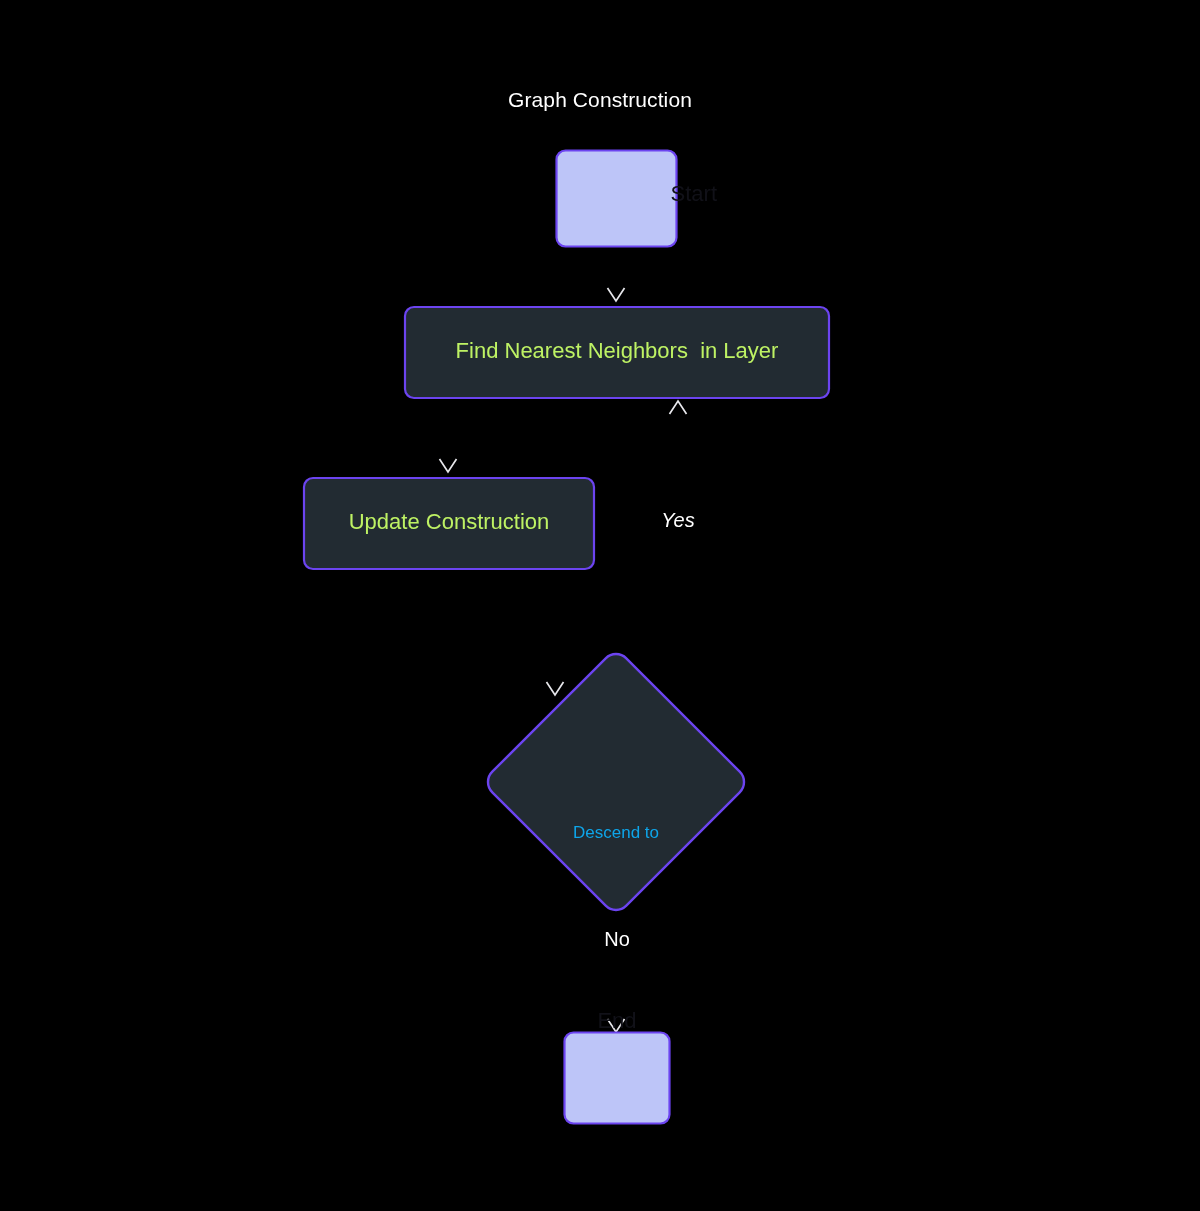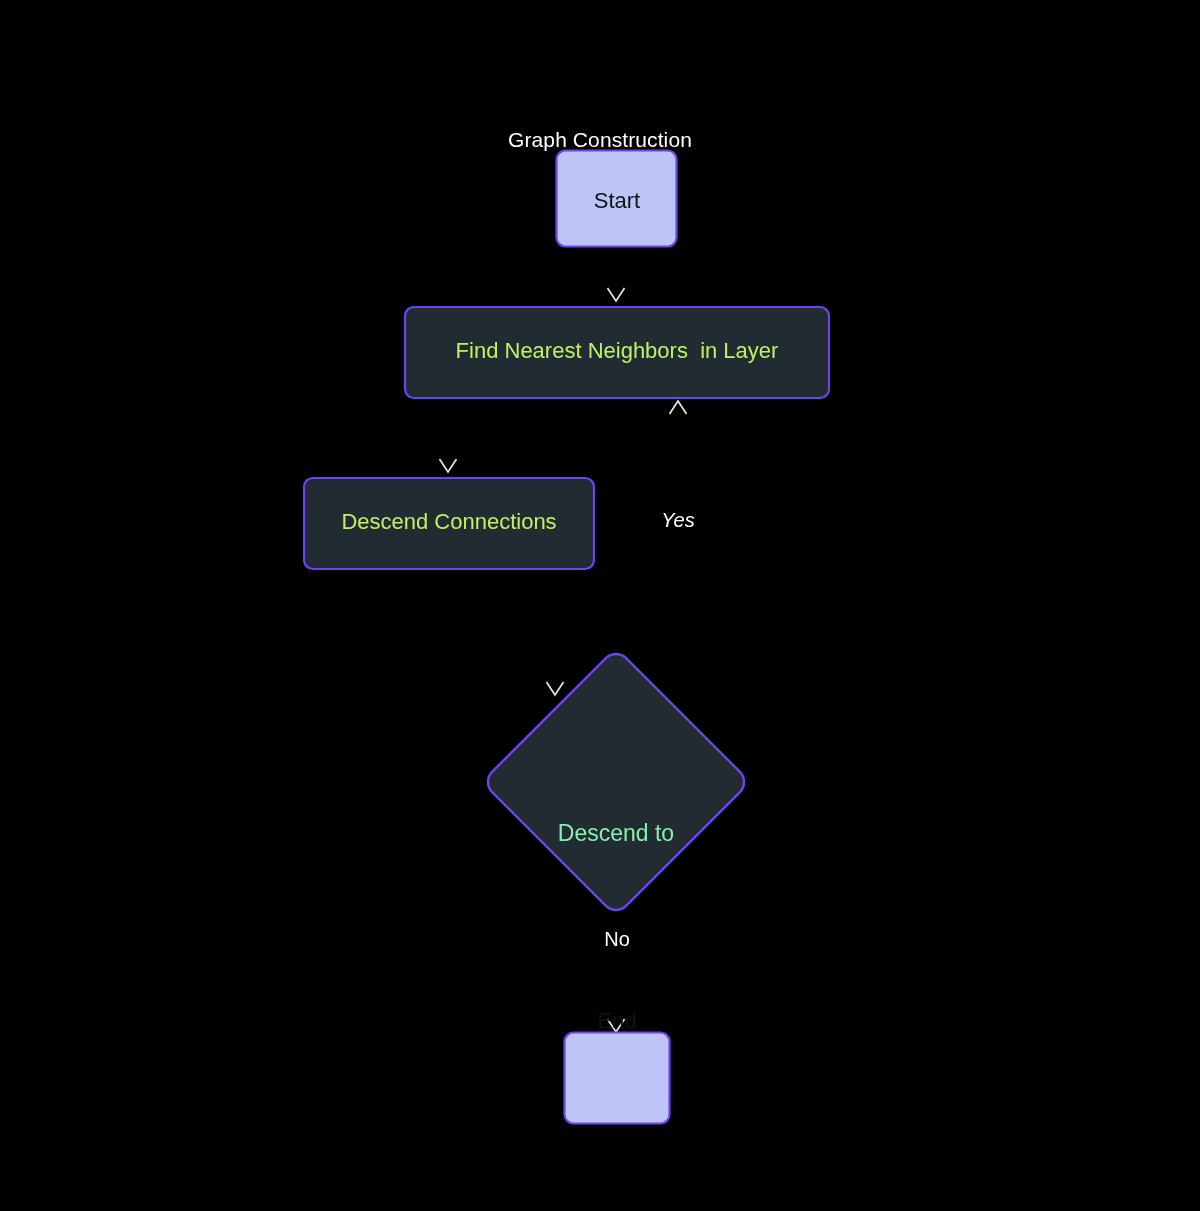--- a/index.html
+++ b/index.html
@@ -42,41 +42,40 @@
     font-family: "Liberation Sans", sans-serif;
   }
   .chart-title {
     color: #ffffff;
     font-size: 21px;
     font-weight: 400;
     letter-spacing: 0.1px;
     width: 1200px;
     left: 0;
     top: 88px;
-    margin-top: 40px;
   }
   .node-label.terminal {
     color: #111118;
     font-size: 22px;
   }
   .node-label.process {
     color: #bef264;
     font-size: 22px;
   }
   .node-label.decision {
-    color: #86efac;
-    font-size: 23px;
+    color: #0ea5e9;
+    font-size: 17px;
     line-height: 34px;
   }
   .edge-label {
     color: #ffffff;
     font-size: 20px;
   }
   
-  #label-start   { left: 517px; top: 188px; width: 200px; }
+  #label-start   { left: 517px; top: 181px; width: 200px; text-align: right; }
   #label-find    { left: 404px; top: 338px; width: 426px; }
   #label-update  { left: 303px; top: 509px; width: 292px; }
   #label-decide  { left: 496px; top: 748px; width: 240px; }
   #label-end     { left: 517px; top: 1008px; width: 200px; }
   #label-yes     { left: 628px; top: 509px; width: 100px; font-style: italic; }
   #label-no      { left: 567px; top: 928px; width: 100px; }
 </style>
 </head>
 <body>
 
@@ -154,21 +153,21 @@
       <rect x="564.5" y="1032.5" width="105" height="91" rx="9" ry="9" fill="#bdc5f8" stroke="#6c44f0" stroke-width="2.2"></rect>
     </g>
   </svg>
 
   <div class="chart-title" id="chart-title">Graph Construction</div>
 
   <div class="node-label terminal" id="label-start">Start</div>
 
   <div class="node-label process" id="label-find">Find Nearest Neighbors  in Layer</div>
 
-  <div class="node-label process" id="label-update">Descend Connections</div>
+  <div class="node-label process" id="label-update">Update Construction</div>
 
   <div class="node-label decision" id="label-decide">
     <div>Descend to</div>
   </div>
 
   <div class="node-label terminal" id="label-end">End</div>
 
   <div class="edge-label" id="label-yes">Yes</div>
 
   <div class="edge-label" id="label-no">No</div>

